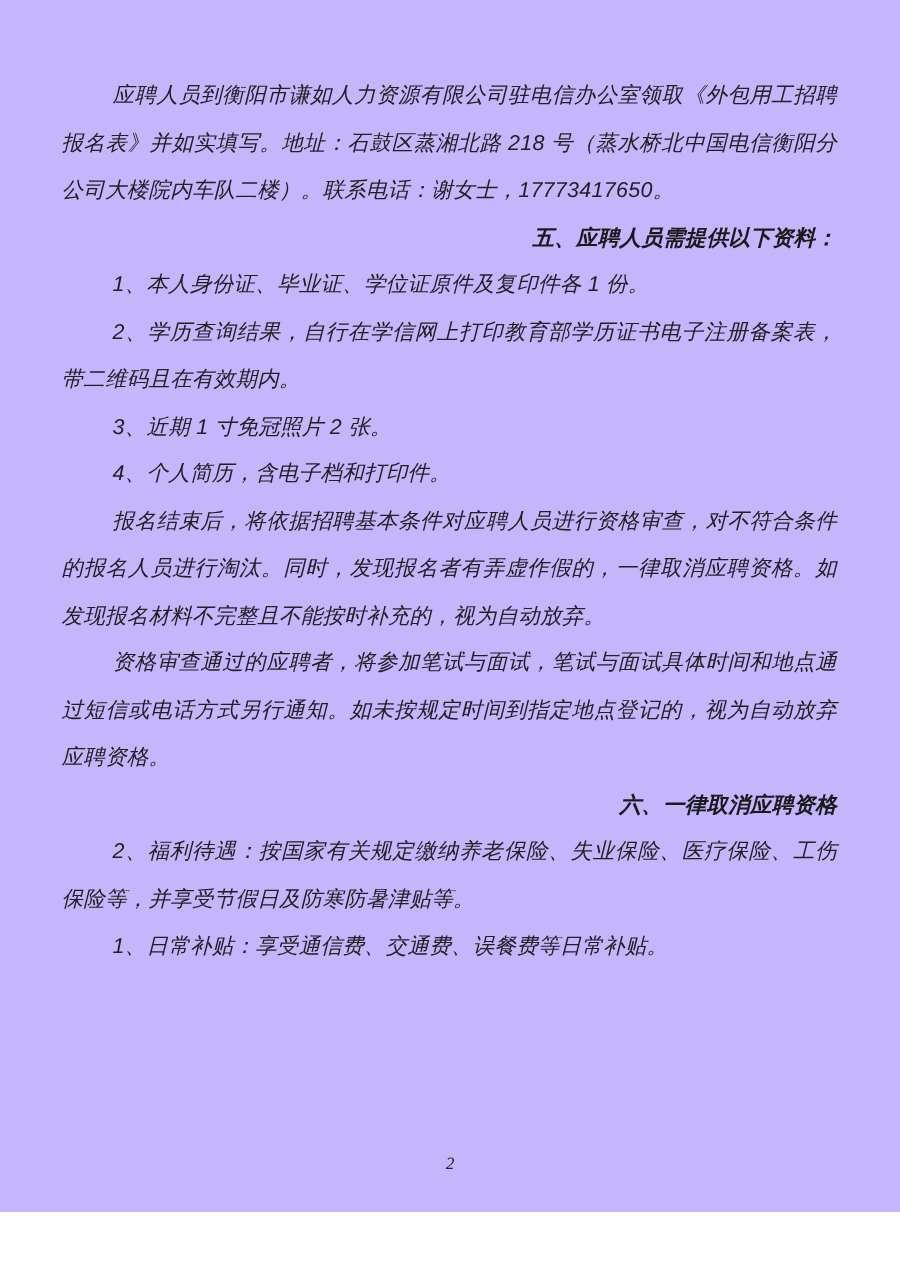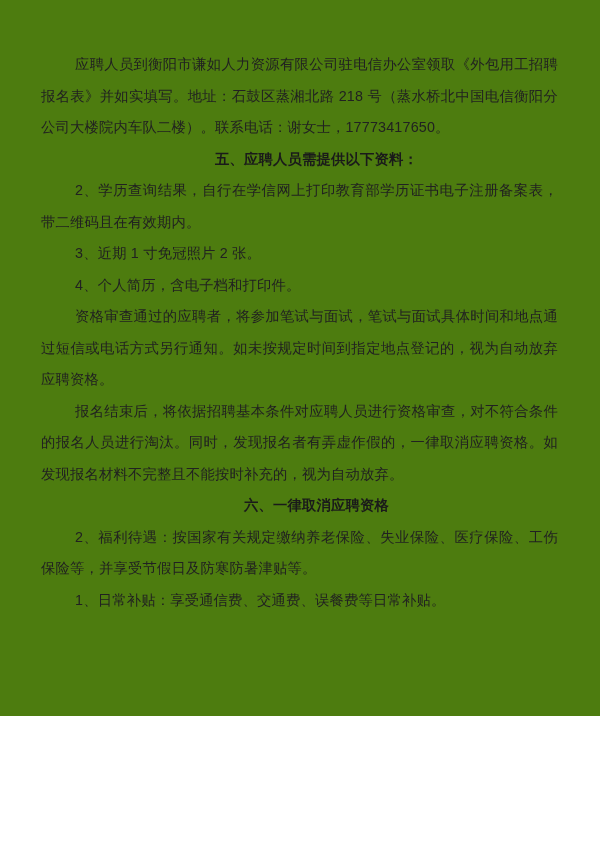--- a/index.html
+++ b/index.html
@@ -3,45 +3,46 @@
 <meta charset="utf-8">
 <style>
   html, body {
     margin: 0;
     padding: 0;
     background: #ffffff;
   }
   .page {
     position: relative;
     width: 600px;
-    height: 716px;
-    background: #4d7c0f;
+    height: 808px;
+    background: #c4b5fd;
     overflow: hidden;
     font-family: "Liberation Sans", "DejaVu Sans", sans-serif;
     color: #212121;
+    font-style: italic;
   }
   .content {
     position: absolute;
     left: 41px;
     top: 49px;
     width: 517px;
   }
   .content p {
     margin: 0;
     padding: 0;
     font-size: 14.3px;
     line-height: 31.5px;
     text-align: justify;
     text-indent: 34px;
     letter-spacing: 0.2px;
     word-break: break-all;
   }
   .content p.heading {
     font-weight: bold;
-    text-align: center;
+    text-align: right;
     color: #1a1a1a;
   }
   .page-number {
     position: absolute;
     left: 0;
     right: 0;
     top: 769px;
     text-align: center;
     font-family: "Liberation Serif", "DejaVu Serif", serif;
     font-size: 11.5px;
@@ -49,23 +50,24 @@
     color: #222222;
   }
 </style>
 </head>
 <body>
 
 <div class="page">
   <div class="content">
     <p>应聘人员到衡阳市谦如人力资源有限公司驻电信办公室领取《外包用工招聘报名表》并如实填写。地址：石鼓区蒸湘北路 218 号（蒸水桥北中国电信衡阳分公司大楼院内车队二楼）。联系电话：谢女士，17773417650。</p>
     <p class="heading">五、应聘人员需提供以下资料：</p>
+    <p>1、本人身份证、毕业证、学位证原件及复印件各 1 份。</p>
     <p>2、学历查询结果，自行在学信网上打印教育部学历证书电子注册备案表，带二维码且在有效期内。</p>
     <p>3、近期 1 寸免冠照片 2 张。</p>
     <p>4、个人简历，含电子档和打印件。</p>
+    <p>报名结束后，将依据招聘基本条件对应聘人员进行资格审查，对不符合条件的报名人员进行淘汰。同时，发现报名者有弄虚作假的，一律取消应聘资格。如发现报名材料不完整且不能按时补充的，视为自动放弃。</p>
     <p>资格审查通过的应聘者，将参加笔试与面试，笔试与面试具体时间和地点通过短信或电话方式另行通知。如未按规定时间到指定地点登记的，视为自动放弃应聘资格。</p>
-    <p>报名结束后，将依据招聘基本条件对应聘人员进行资格审查，对不符合条件的报名人员进行淘汰。同时，发现报名者有弄虚作假的，一律取消应聘资格。如发现报名材料不完整且不能按时补充的，视为自动放弃。</p>
     <p class="heading">六、一律取消应聘资格</p>
     <p>2、福利待遇：按国家有关规定缴纳养老保险、失业保险、医疗保险、工伤保险等，并享受节假日及防寒防暑津贴等。</p>
     <p>1、日常补贴：享受通信费、交通费、误餐费等日常补贴。</p>
   </div>
   <div class="page-number">2</div>
 </div>
 
 </body></html>

